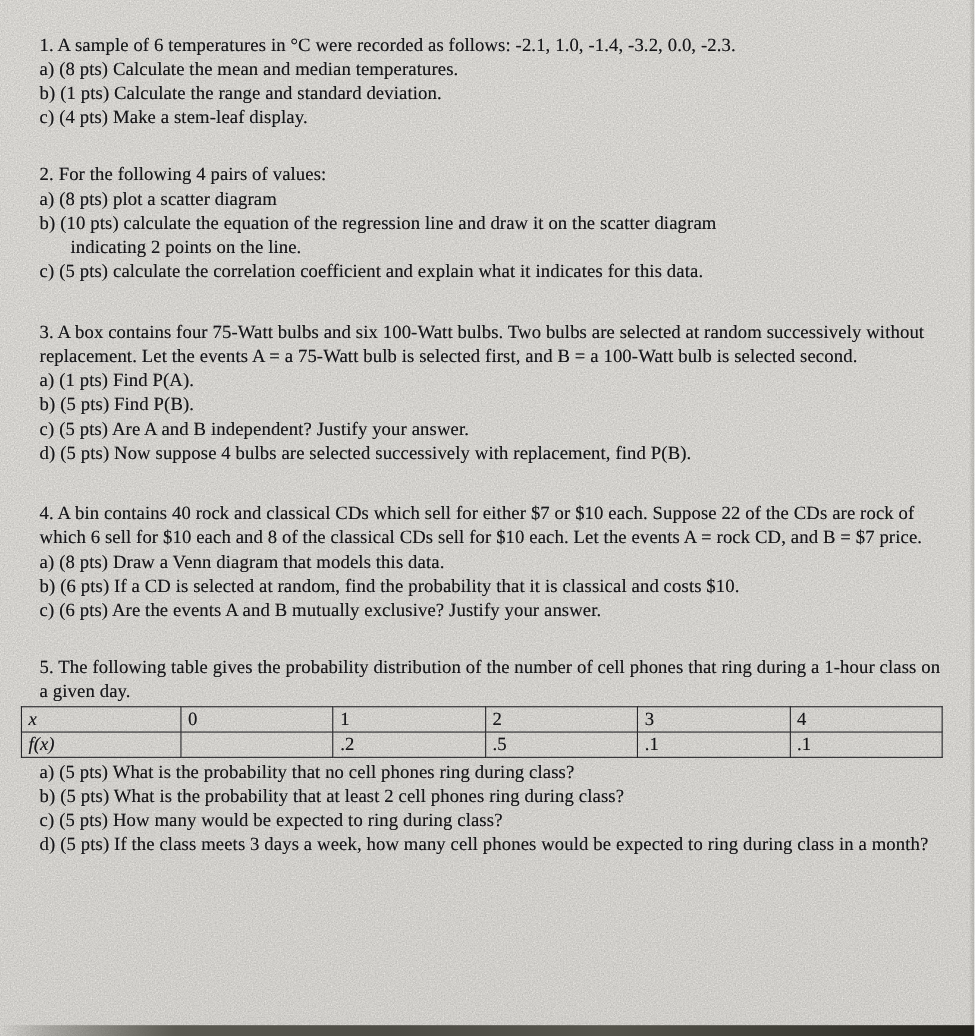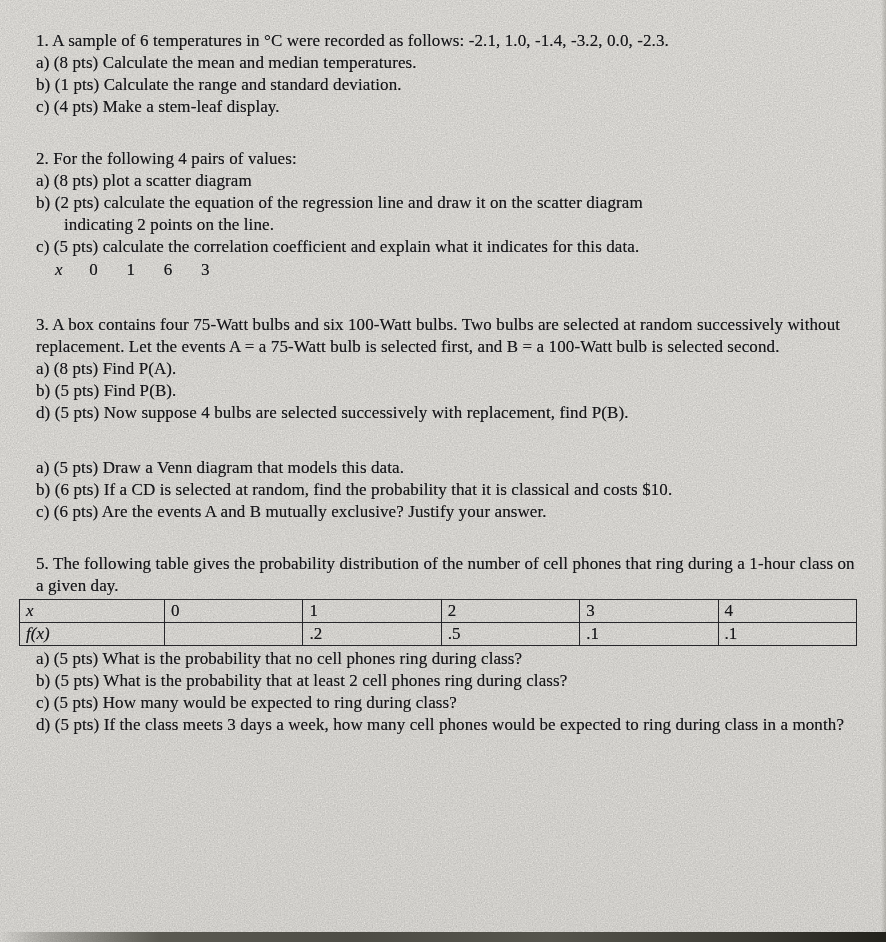--- a/index.html
+++ b/index.html
@@ -102,41 +102,36 @@
 
     <p class="line">1. A sample of 6 temperatures in °C were recorded as follows: -2.1, 1.0, -1.4, -3.2, 0.0, -2.3.</p>
     <p class="line">a) (8 pts) Calculate the mean and median temperatures.</p>
     <p class="line">b) (1 pts) Calculate the range and standard deviation.</p>
     <p class="line">c) (4 pts) Make a stem-leaf display.</p>
 
     <div class="q-gap"></div>
 
     <p class="line">2. For the following 4 pairs of values:</p>
     <p class="line">a) (8 pts) plot a scatter diagram</p>
-    <p class="line">b) (2 pts) calculate the equation of the regression line and draw it on the scatter diagram</p>
+    <p class="line">b) (10 pts) calculate the equation of the regression line and draw it on the scatter diagram</p>
     <p class="line cont-indent">indicating 2 points on the line.</p>
     <p class="line">c) (5 pts) calculate the correlation coefficient and explain what it indicates for this data.</p>
-    <div class="data-row">
-      <span class="dl">x</span>
-      <span class="dv">0</span>
-      <span class="dv">1</span>
-      <span class="dv">6</span>
-      <span class="dv">3</span>
-    </div>
 
     <div class="q-gap-lg"></div>
 
     <p class="line">3. A box contains four 75-Watt bulbs and six 100-Watt bulbs. Two bulbs are selected at random successively without replacement. Let the events A = a 75-Watt bulb is selected first, and B = a 100-Watt bulb is selected second.</p>
-    <p class="line">a) (8 pts) Find P(A).</p>
+    <p class="line">a) (1 pts) Find P(A).</p>
     <p class="line">b) (5 pts) Find P(B).</p>
+    <p class="line">c) (5 pts) Are A and B independent? Justify your answer.</p>
     <p class="line">d) (5 pts) Now suppose 4 bulbs are selected successively with replacement, find P(B).</p>
 
     <div class="q-gap-lg"></div>
 
-    <p class="line">a) (5 pts) Draw a Venn diagram that models this data.</p>
+    <p class="line">4. A bin contains 40 rock and classical CDs which sell for either $7 or $10 each. Suppose 22 of the CDs are rock of which 6 sell for $10 each and 8 of the classical CDs sell for $10 each. Let the events A = rock CD, and B = $7 price.</p>
+    <p class="line">a) (8 pts) Draw a Venn diagram that models this data.</p>
     <p class="line">b) (6 pts) If a CD is selected at random, find the probability that it is classical and costs $10.</p>
     <p class="line">c) (6 pts) Are the events A and B mutually exclusive? Justify your answer.</p>
 
     <div class="q-gap"></div>
 
     <p class="line">5. The following table gives the probability distribution of the number of cell phones that ring during a 1-hour class on a given day.</p>
     <table class="prob-table">
       <tbody>
         <tr>
           <td class="lbl">x</td>

